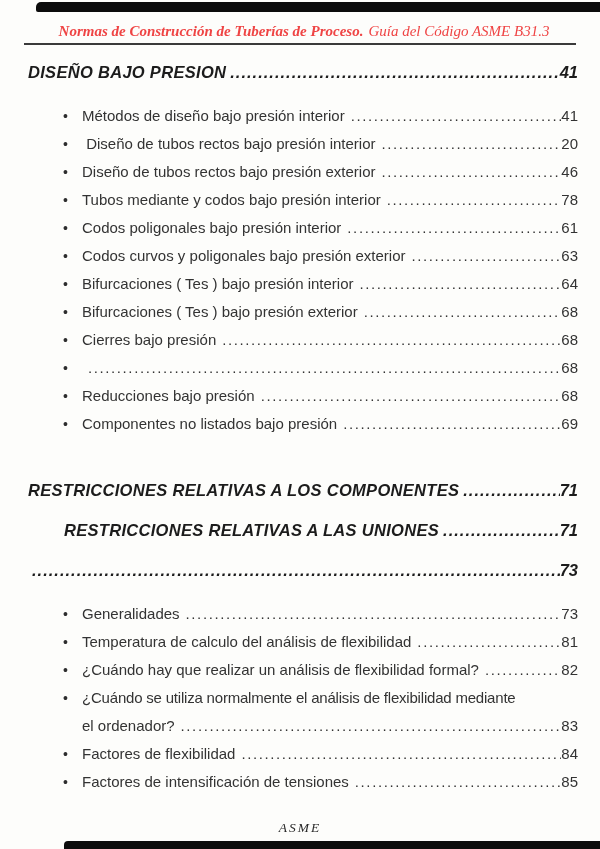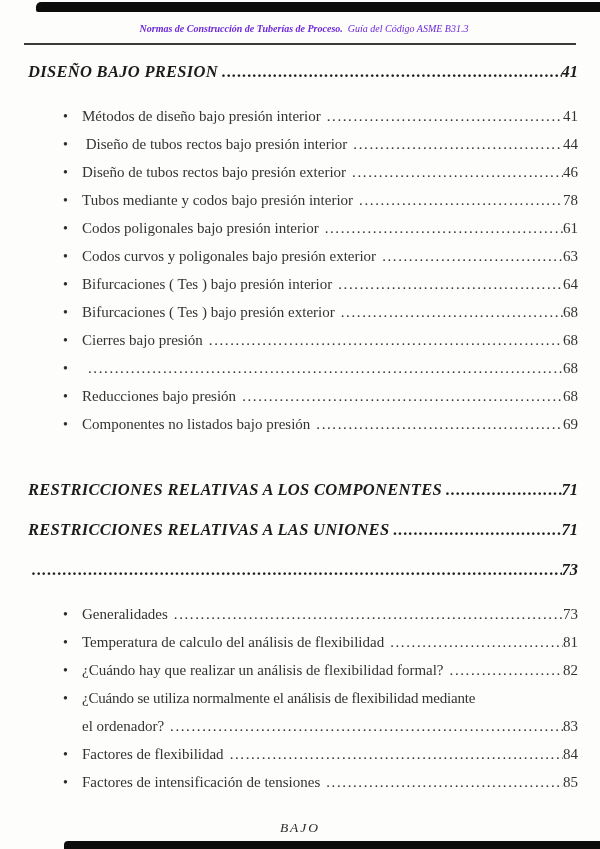--- a/index.html
+++ b/index.html
@@ -17,39 +17,39 @@
   }
   .bottom-bar {
     position: absolute; bottom: 0; left: 64px; right: 0; height: 8px;
     background: #0c0c0c; border-radius: 4px 0 0 0;
   }
 
   .header {
     position: absolute; top: 23px; left: 30px; right: 22px;
     text-align: center; white-space: nowrap;
     font-family: "Liberation Serif", serif; font-style: italic;
-    font-size: 10px; color: #6d28d9;
+    font-size: 15px; color: #ef4444;
   }
   .h-em { font-weight: bold; margin-right: 5px; }
   .header-rule {
     position: absolute; top: 43px; left: 24px; width: 552px;
     border-top: 2px solid #3a3a3a;
   }
 
-  .toc { position: absolute; top: 58px; left: 28px; width: 550px; font-family: Liberation Serif, serif; }
+  .toc { position: absolute; top: 58px; left: 28px; width: 550px; }
 
   .h-row {
     display: flex; align-items: baseline;
     height: 28px; line-height: 28px;
     font-style: italic; font-weight: bold; font-size: 16.5px;
     color: #1c1c1c;
   }
   .h-row .h-label { white-space: pre; letter-spacing: 0.3px; flex: 0 0 auto; }
   .h-row.r1 { margin-top: 38px; }
-  .h-row.r2 { margin-top: 12px; }
+  .h-row.r2 { margin-top: 12px; margin-left: 36px; }
   .h-row.r3 { margin-top: 12px; }
 
   .items { margin-top: 16px; }
 
   .i-row {
     display: flex; align-items: baseline;
     height: 28px; line-height: 28px;
     font-size: 15px; color: #333333;
   }
   .bullet { flex: 0 0 auto; width: 19px; margin-left: 35px; font-size: 14px; color: #2d2d2d; }
@@ -97,21 +97,21 @@
       <div class="i-row">
         <span class="bullet">•</span>
         <span class="i-label">Métodos de diseño bajo presión interior</span>
         <span class="dots"></span>
         <span class="i-page">41</span>
       </div>
       <div class="i-row">
         <span class="bullet">•</span>
         <span class="i-label"> Diseño de tubos rectos bajo presión interior</span>
         <span class="dots"></span>
-        <span class="i-page">44</span>
+        <span class="i-page">20</span>
       </div>
       <div class="i-row">
         <span class="bullet">•</span>
         <span class="i-label">Diseño de tubos rectos bajo presión exterior</span>
         <span class="dots"></span>
         <span class="i-page">46</span>
       </div>
       <div class="i-row">
         <span class="bullet">•</span>
         <span class="i-label">Tubos mediante y codos bajo presión interior</span>
@@ -223,18 +223,18 @@
         <span class="bullet">•</span>
         <span class="i-label">Factores de intensificación de tensiones</span>
         <span class="dots"></span>
         <span class="i-page">85</span>
       </div>
     </div>
 
   </div>
 
   <div class="footer">
-    <span>BAJO</span>
+    <span>ASME</span>
   </div>
 
   <div class="bottom-bar"></div>
 
 </div>
 
 </body></html>

